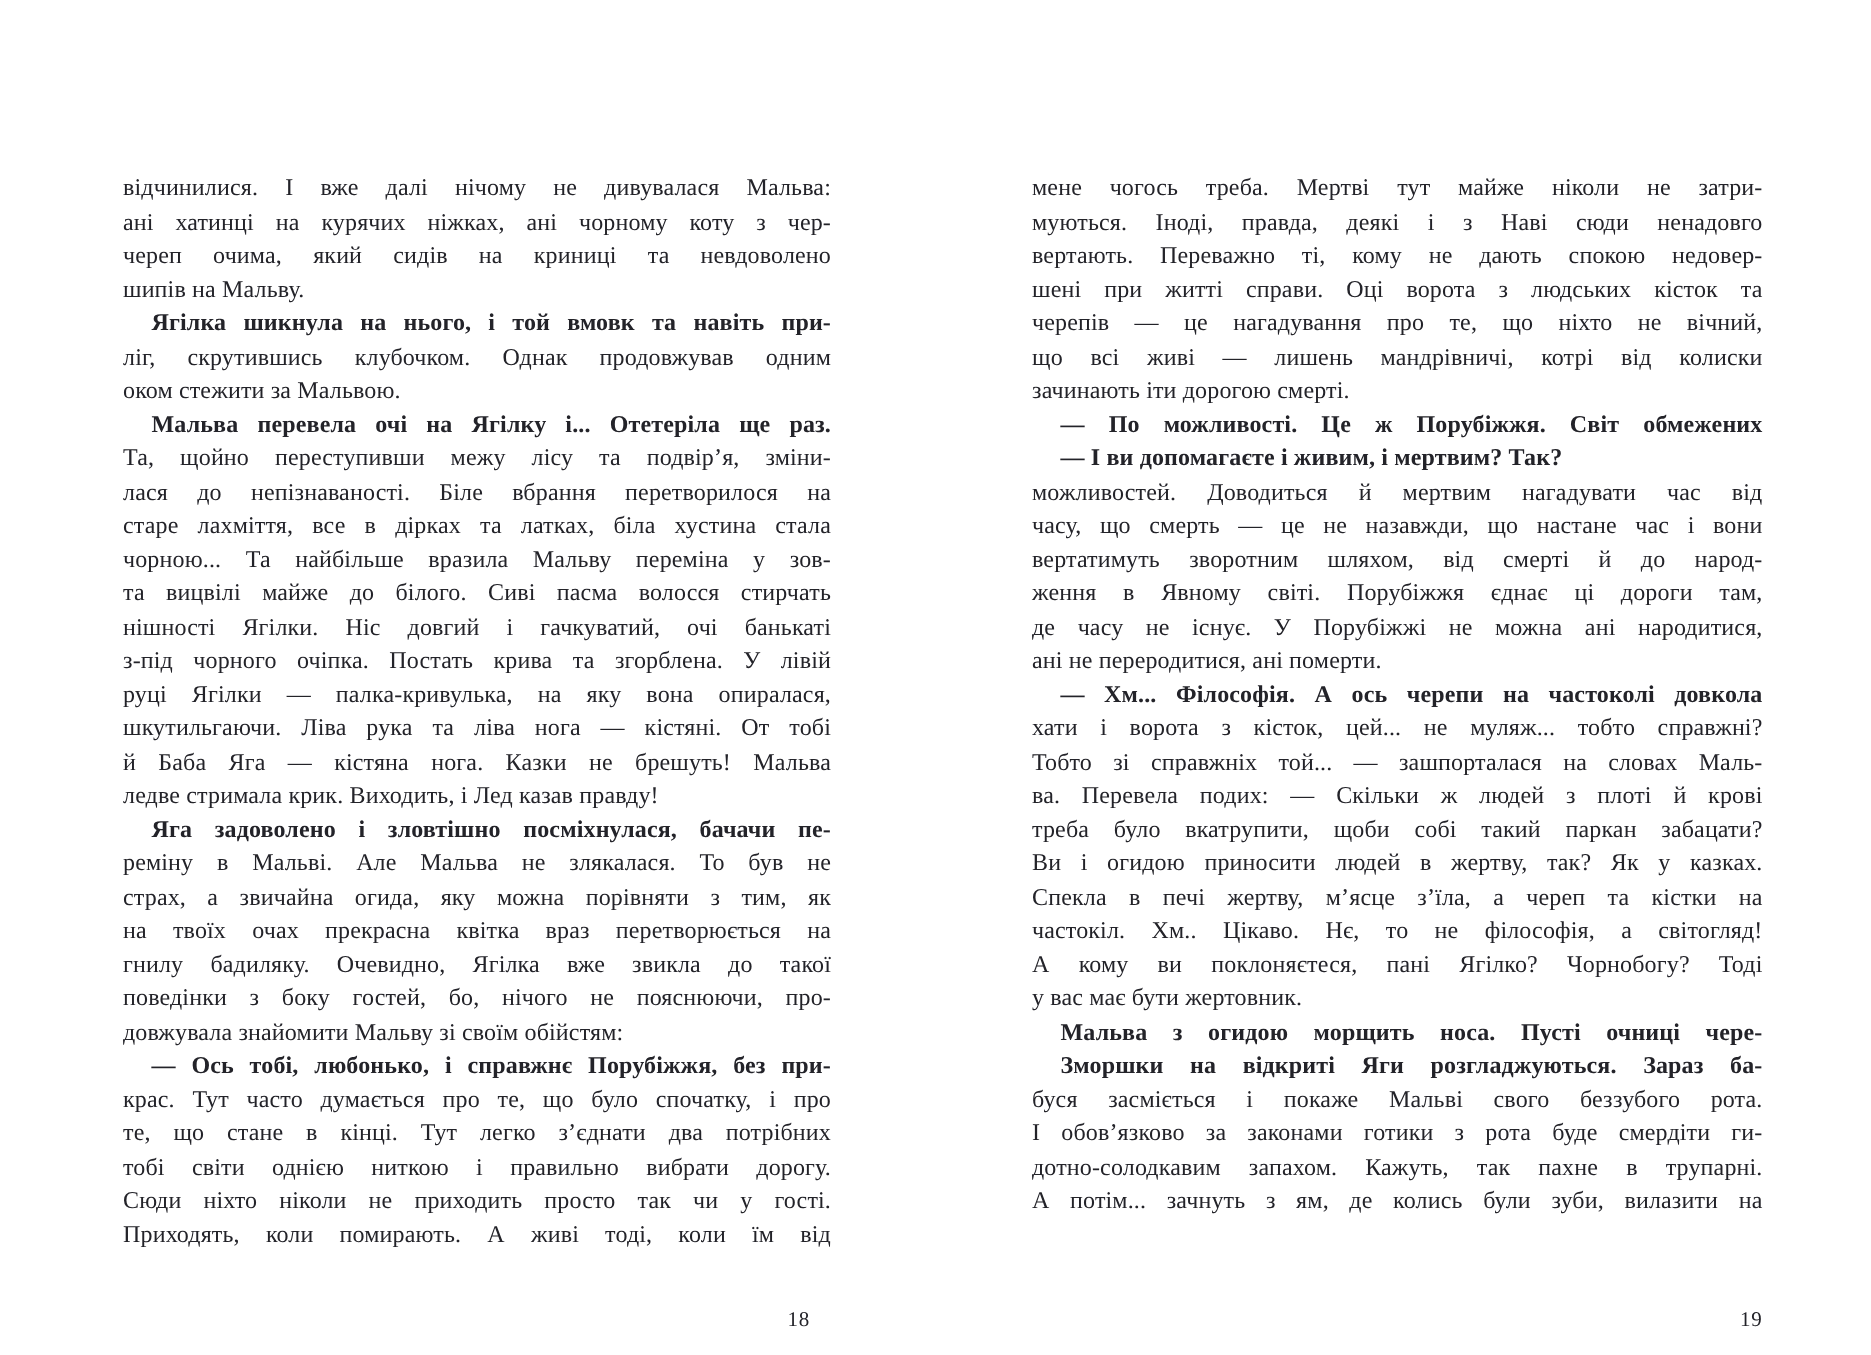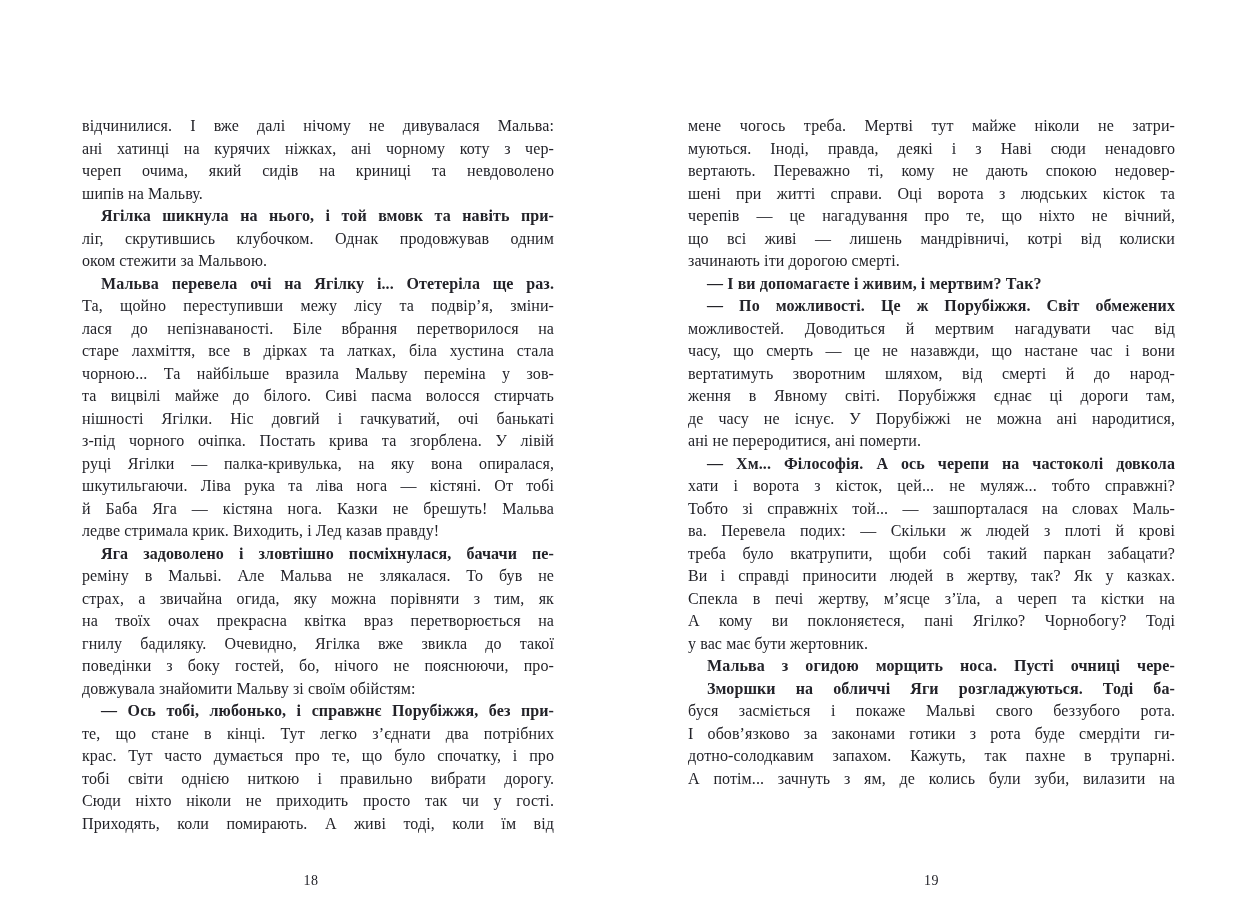--- a/index.html
+++ b/index.html
@@ -24,21 +24,21 @@
     letter-spacing: 0.1px;
   }
   .page-left  .textblock { left: 82px; width: 472px; }
   .page-right .textblock { left: 65px; width: 487px; }
   .line { text-align: left; text-justify: inter-word; white-space: nowrap; }
   .line.just { text-align: justify; text-align-last: justify; white-space: normal; }
   .line.ind  { text-indent: 19px; font-weight: bold; }
   .pageno {
     position: absolute;
     top: 837px;
-    text-align: center;
+    text-align: right;
     font-size: 14px;
     letter-spacing: 0.5px;
   }
   .page-left  .pageno { left: 82px; width: 458px; }
   .page-right .pageno { left: 65px; width: 487px; }
 </style>
 </head>
 <body>
 
 <div class="spread">
@@ -65,57 +65,58 @@
         <div class="line just">й Баба Яга — кістяна нога. Казки не брешуть! Мальва</div>
         <div class="line">ледве стримала крик. Виходить, і Лед казав правду!</div>
         <div class="line just ind">Яга задоволено і зловтішно посміхнулася, бачачи пе-</div>
         <div class="line just">реміну в Мальві. Але Мальва не злякалася. То був не</div>
         <div class="line just">страх, а звичайна огида, яку можна порівняти з тим, як</div>
         <div class="line just">на твоїх очах прекрасна квітка враз перетворюється на</div>
         <div class="line just">гнилу бадиляку. Очевидно, Ягілка вже звикла до такої</div>
         <div class="line just">поведінки з боку гостей, бо, нічого не пояснюючи, про-</div>
         <div class="line">довжувала знайомити Мальву зі своїм обійстям:</div>
         <div class="line just ind">— Ось тобі, любонько, і справжнє Порубіжжя, без при-</div>
+        <div class="line just">крас. Тут часто думається про те, що було спочатку, і про</div>
         <div class="line just">те, що стане в кінці. Тут легко з’єднати два потрібних</div>
-        <div class="line just">крас. Тут часто думається про те, що було спочатку, і про</div>
         <div class="line just">тобі світи однією ниткою і правильно вибрати дорогу.</div>
         <div class="line just">Сюди ніхто ніколи не приходить просто так чи у гості.</div>
         <div class="line just">Приходять, коли помирають. А живі тоді, коли їм від</div>
       </div>
     <div class="pageno">18</div>
   </section>
 
   <section class="page page-right">
     <div class="textblock">
         <div class="line just">мене чогось треба. Мертві тут майже ніколи не затри-</div>
         <div class="line just">муються. Іноді, правда, деякі і з Наві сюди ненадовго</div>
         <div class="line just">вертають. Переважно ті, кому не дають спокою недовер-</div>
         <div class="line just">шені при житті справи. Оці ворота з людських кісток та</div>
         <div class="line just">черепів — це нагадування про те, що ніхто не вічний,</div>
         <div class="line just">що всі живі — лишень мандрівничі, котрі від колиски</div>
         <div class="line">зачинають іти дорогою смерті.</div>
+        <div class="line just ind">— По можливості. Це ж Порубіжжя. Світ обмежених</div>
         <div class="line ind">— І ви допомагаєте і живим, і мертвим? Так?</div>
-        <div class="line just ind">— По можливості. Це ж Порубіжжя. Світ обмежених</div>
         <div class="line just">можливостей. Доводиться й мертвим нагадувати час від</div>
         <div class="line just">часу, що смерть — це не назавжди, що настане час і вони</div>
         <div class="line just">вертатимуть зворотним шляхом, від смерті й до народ-</div>
         <div class="line just">ження в Явному світі. Порубіжжя єднає ці дороги там,</div>
         <div class="line just">де часу не існує. У Порубіжжі не можна ані народитися,</div>
         <div class="line">ані не переродитися, ані померти.</div>
         <div class="line just ind">— Хм... Філософія. А ось черепи на частоколі довкола</div>
         <div class="line just">хати і ворота з кісток, цей... не муляж... тобто справжні?</div>
         <div class="line just">Тобто зі справжніх той... — зашпорталася на словах Маль-</div>
         <div class="line just">ва. Перевела подих: — Скільки ж людей з плоті й крові</div>
         <div class="line just">треба було вкатрупити, щоби собі такий паркан забацати?</div>
-        <div class="line just">Ви і справді приносити людей в жертву, так? Як у казках.</div>
+        <div class="line just">Ви і огидою приносити людей в жертву, так? Як у казках.</div>
         <div class="line just">Спекла в печі жертву, м’ясце з’їла, а череп та кістки на</div>
+        <div class="line just">частокіл. Хм.. Цікаво. Нє, то не філософія, а світогляд!</div>
         <div class="line just">А кому ви поклоняєтеся, пані Ягілко? Чорнобогу? Тоді</div>
         <div class="line">у вас має бути жертовник.</div>
         <div class="line just ind">Мальва з огидою морщить носа. Пусті очниці чере-</div>
-        <div class="line just ind">Зморшки на обличчі Яги розгладжуються. Тоді ба-</div>
+        <div class="line just ind">Зморшки на відкриті Яги розгладжуються. Зараз ба-</div>
         <div class="line just">буся засміється і покаже Мальві свого беззубого рота.</div>
         <div class="line just">І обов’язково за законами готики з рота буде смердіти ги-</div>
         <div class="line just">дотно-солодкавим запахом. Кажуть, так пахне в трупарні.</div>
         <div class="line just">А потім... зачнуть з ям, де колись були зуби, вилазити на</div>
       </div>
     <div class="pageno">19</div>
   </section>
 
 </div>
 

